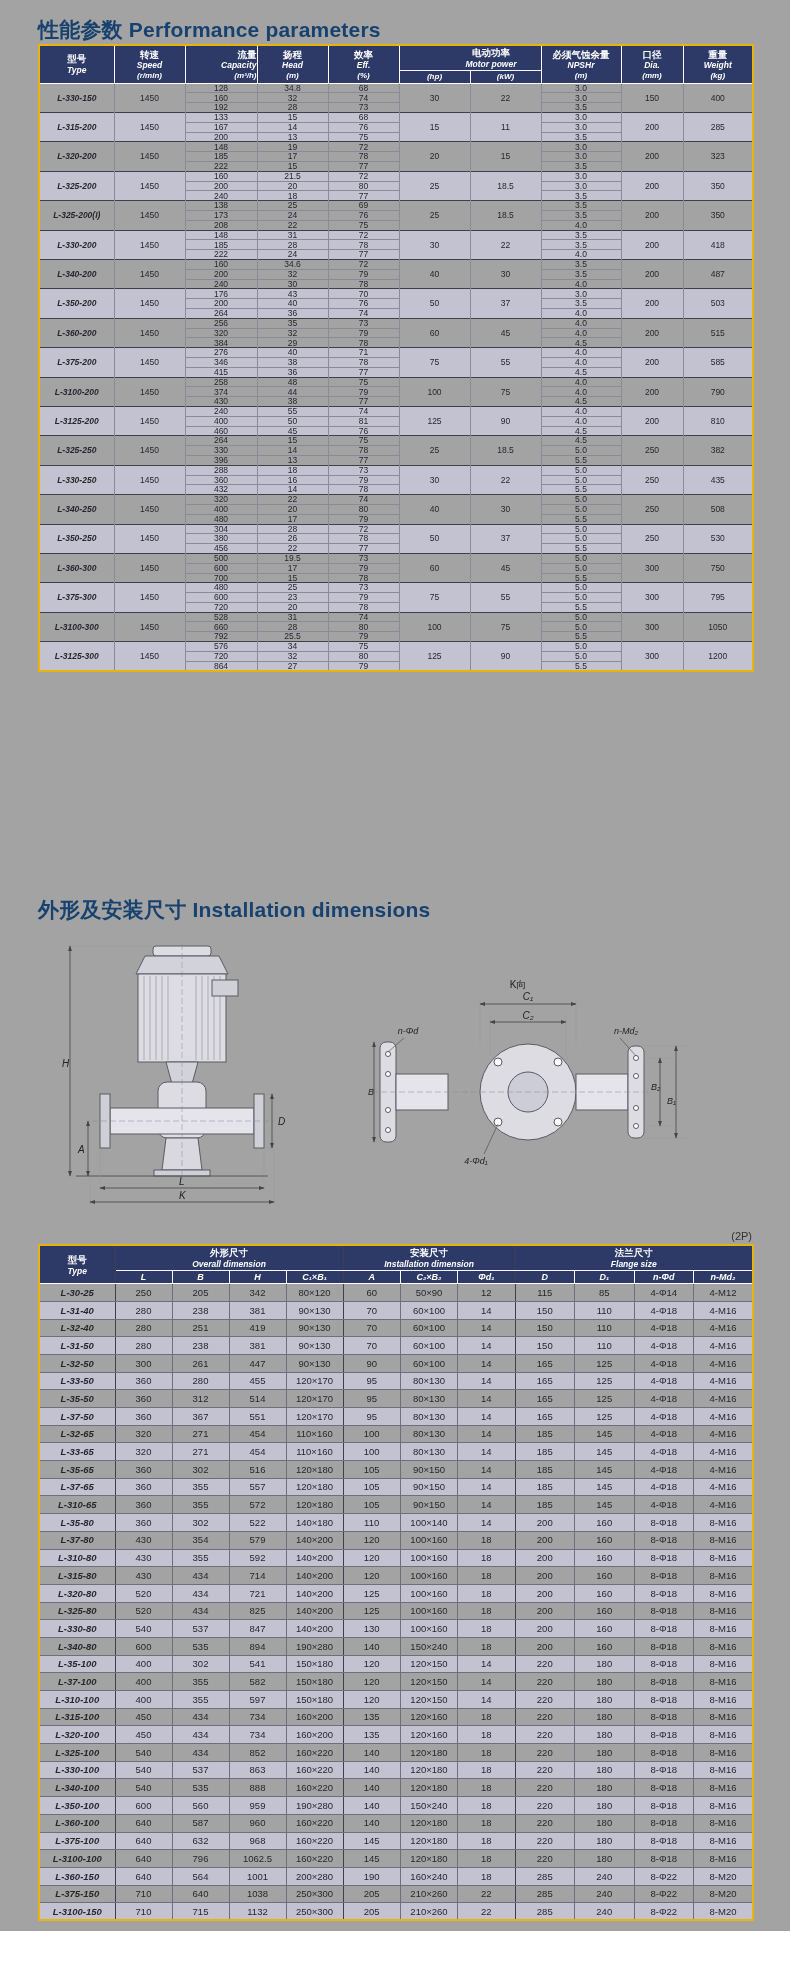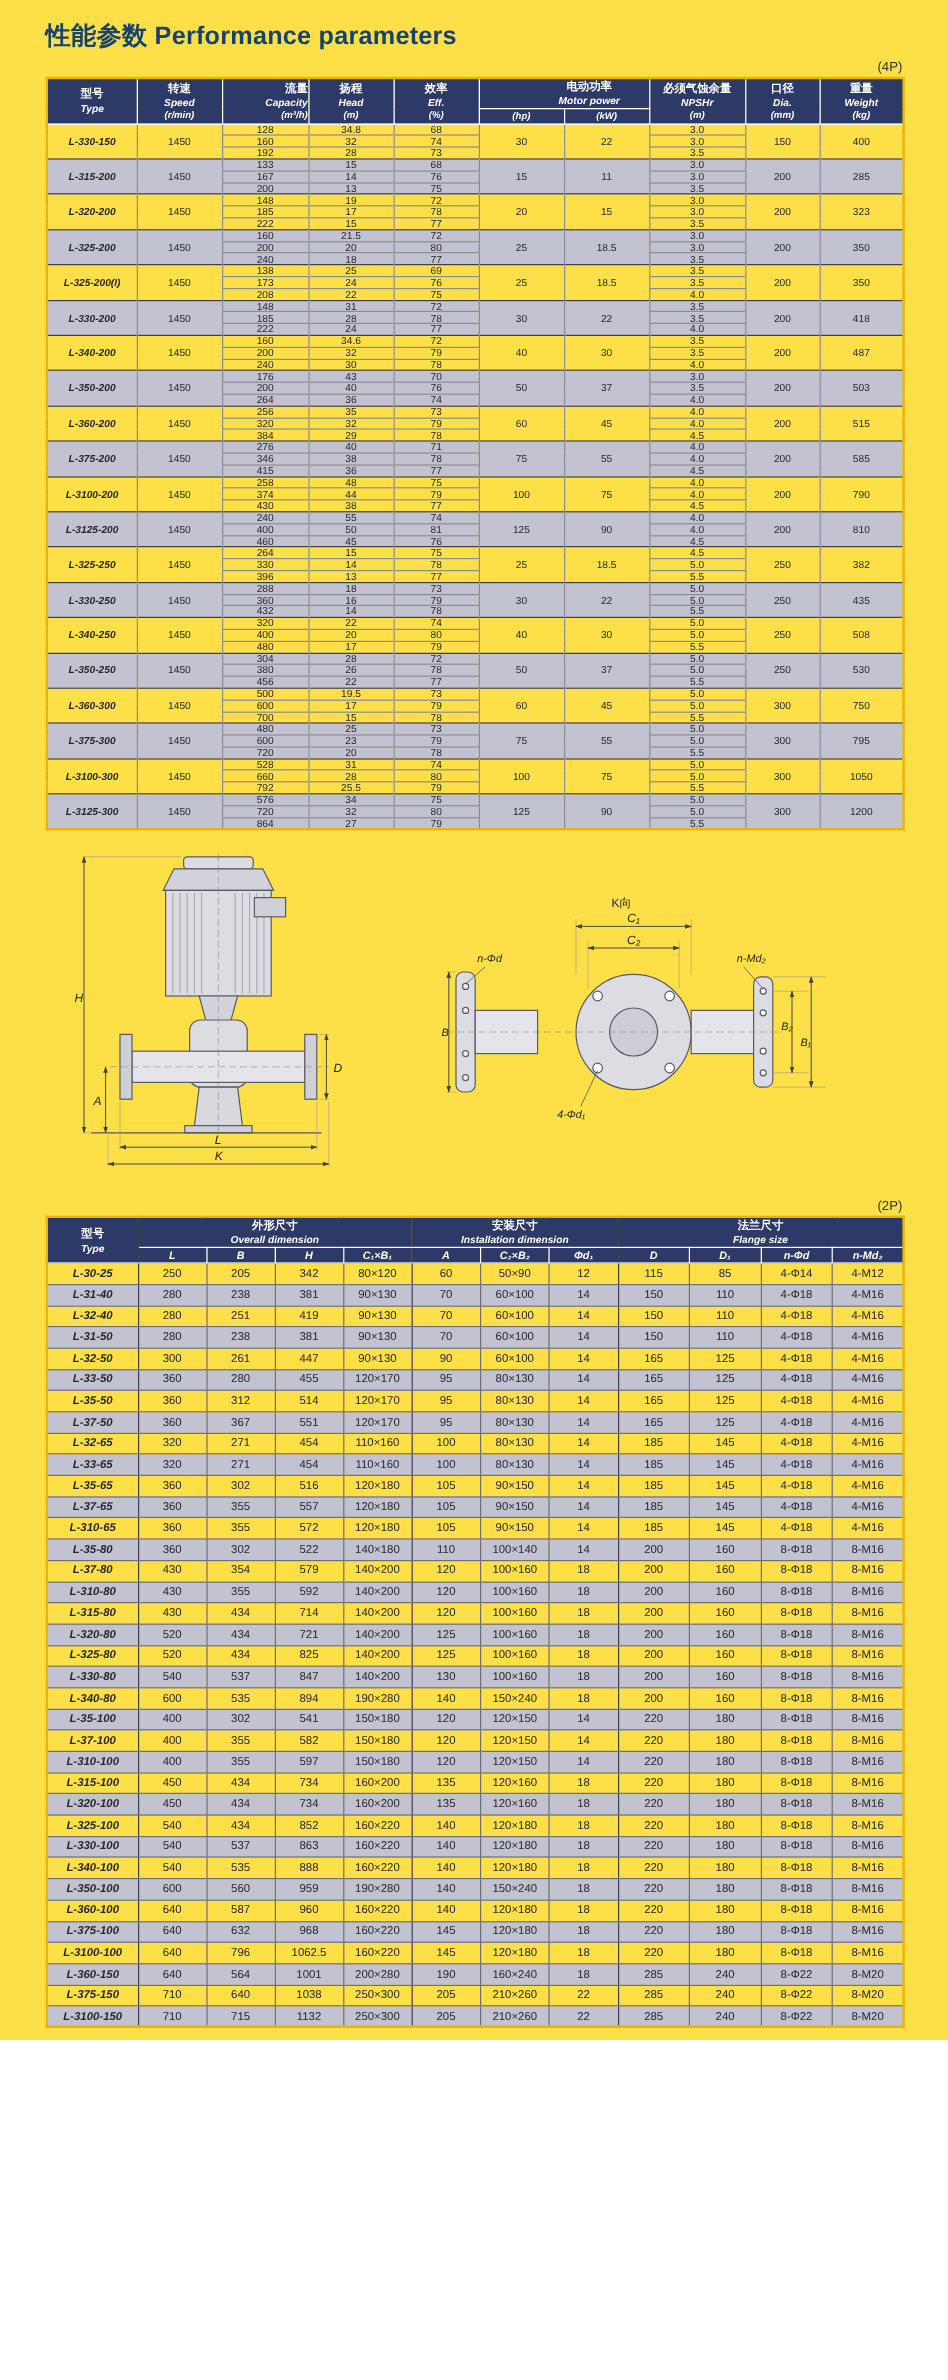--- a/index.html
+++ b/index.html
@@ -1,17 +1,17 @@
 <!DOCTYPE html>
 <html><head>
 <meta charset="utf-8">
 <style>
   * { margin:0; padding:0; box-sizing:border-box; }
   body { background:#ffffff; font-family:"Liberation Sans", sans-serif; }
-  .page { width:790px; background:#fde047; padding:0 38px 10px 38px; }
+  .page { width:790px; background:#a3a3a3; padding:0 38px 10px 38px; }
 
   .section-title { font-size:21px; font-weight:bold; color:#17416e; padding-top:16px; letter-spacing:0.2px; }
   .pole-note { text-align:right; font-size:11px; color:#333; margin:6px 0 2px 0; }
 
   table { border-collapse:collapse; width:714px; table-layout:fixed; border:2px solid #eab308; }
   thead th { background:#2d3a68; color:#fff; border:1px solid #ffffff; vertical-align:middle; padding:1px 0; }
   .th-zh { display:block; font-size:9.5px; font-weight:bold; line-height:1.25; }
   .th-en { display:block; font-size:8.5px; font-weight:bold; font-style:italic; line-height:1.2; }
   .th-unit { display:block; font-size:8px; font-weight:bold; font-style:italic; line-height:1.2; }
 
@@ -36,21 +36,20 @@
   .dim-label { font-size:10px; font-style:italic; fill:#222; }
   .dim-label-sm { font-size:9px; font-style:italic; fill:#222; }
   .plain-label { font-size:10px; fill:#222; font-style:normal; }
 </style>
 </head>
 <body>
 
 <div class="page">
 
   <div class="section-title">性能参数 Performance parameters</div>
-  <div class="pole-note">(4P)</div>
 
   <table id="perf-table">
     <thead>
       <tr>
         <th rowspan="2" style="width:75px;">
           <span class="th-zh">型号</span>
           <span class="th-en">Type</span>
         </th>
         <th rowspan="2" style="width:71px;">
           <span class="th-zh">转速</span>
@@ -578,20 +577,21 @@
         </tr>
         <tr class="shaded">
           <td class="divider">864</td>
           <td class="divider">27</td>
           <td class="divider">79</td>
           <td class="divider">5.5</td>
         </tr>
       </tbody>
   </table>
 
+  <div class="section-title" style="margin-top:208px;">外形及安装尺寸 Installation dimensions</div>
 
   <div class="drawing-wrap">
     <svg width="714" height="282" viewBox="0 0 714 282">
       <defs>
         <marker id="arrE" viewBox="0 0 10 10" refX="9" refY="5" markerWidth="7" markerHeight="7" orient="auto-start-reverse">
           <path d="M0,1.5 L10,5 L0,8.5 z" fill="#444"></path>
         </marker>
       </defs>
 
       <g transform="translate(24,6)" stroke="#5a5a64" fill="none" stroke-width="1">

